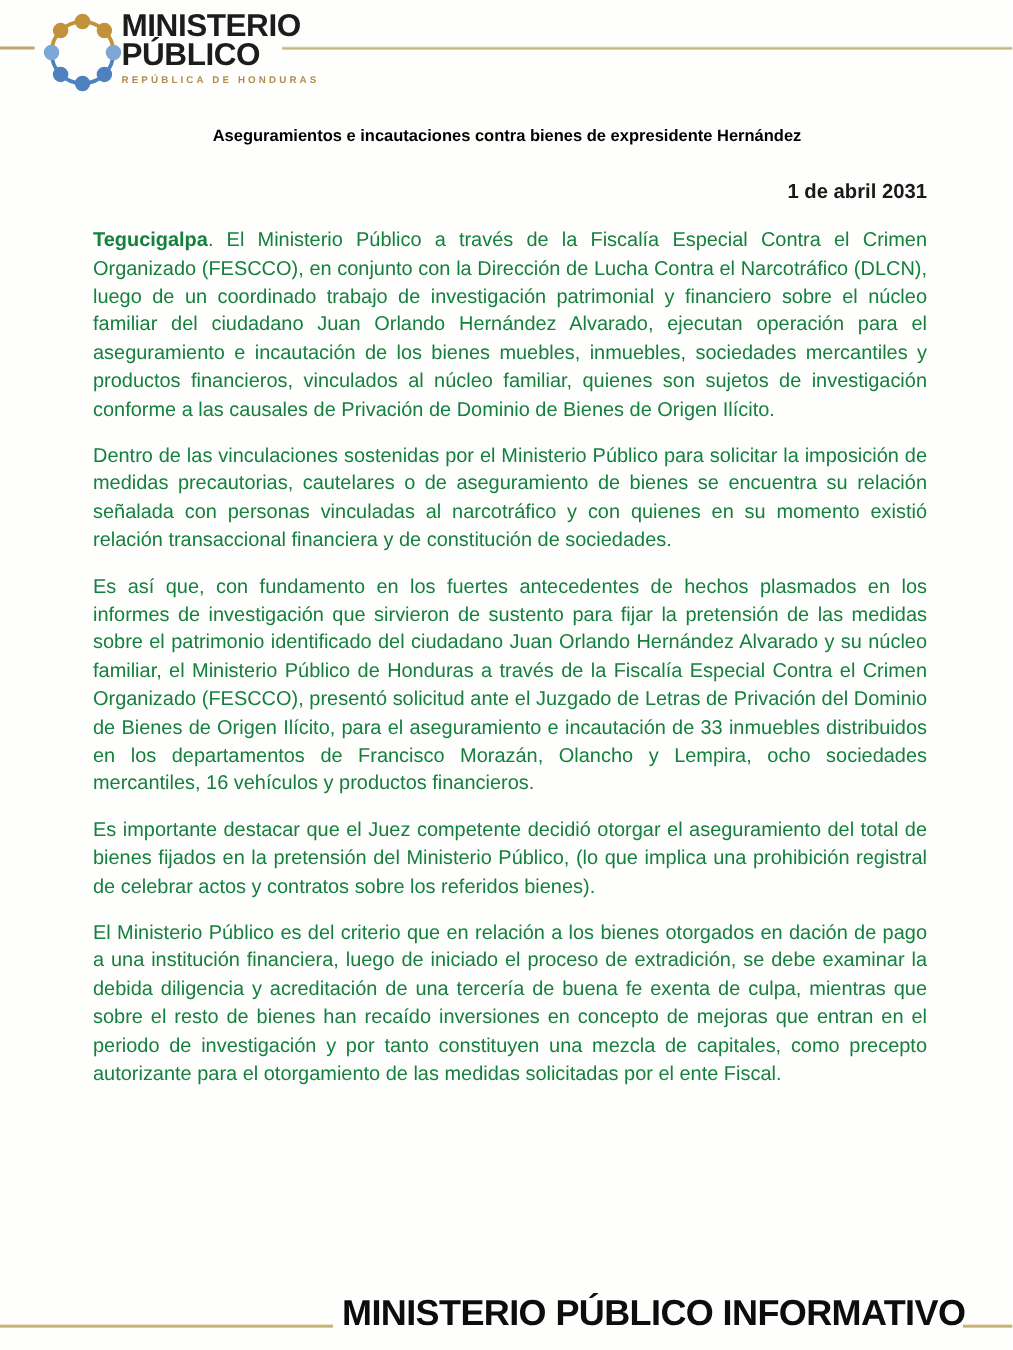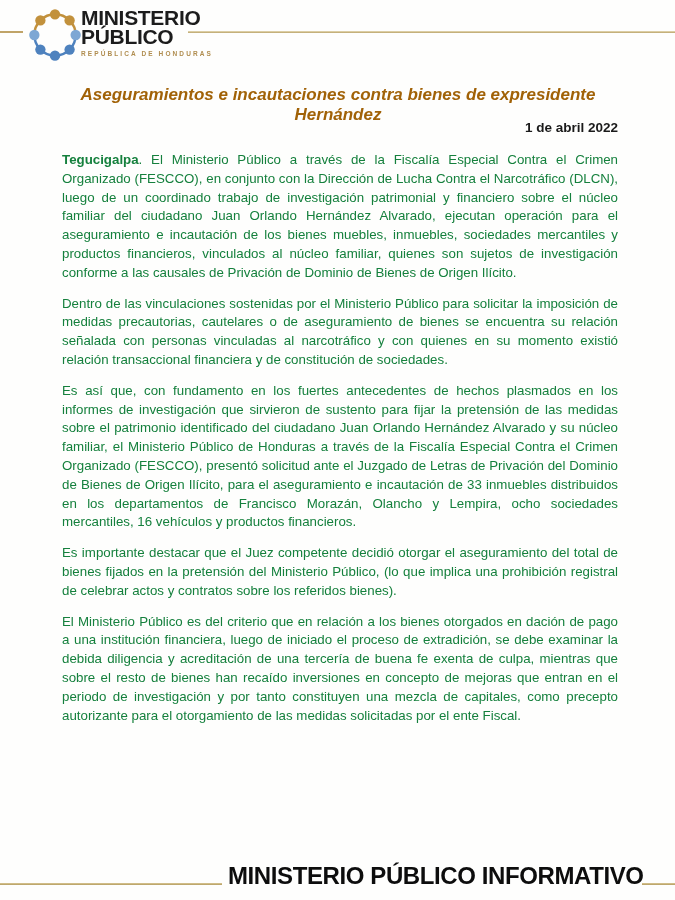--- a/index.html
+++ b/index.html
@@ -33,21 +33,21 @@
   }
   .logo-sub {
     margin-top: 4px;
     font-size: 6.5px; font-weight: bold; color: #b08d4f;
     letter-spacing: 2.1px; white-space: nowrap;
   }
   
   .doc-title {
     position: absolute; left: 58px; top: 85px; width: 560px;
     text-align: center;
-    color: #a16207; font-weight: bold; font-size: 17px; font-style: italic;
+    color: #000000; font-weight: bold; font-size: 11px;
   }
   .doc-date {
     position: absolute; left: 60px; top: 120px; width: 558px;
     text-align: right;
     color: #1a1a1a; font-weight: bold; font-size: 13.5px;
   }
   .doc-body {
     position: absolute; left: 62px; top: 151px; width: 556px;
     color: #15803d; font-size: 13.3px; line-height: 18.8px;
     text-align: justify;
@@ -94,21 +94,21 @@
     </svg>
   </div>
 
   <div class="logo-text">
     <div class="logo-name">MINISTERIO</div>
     <div class="logo-name">PÚBLICO</div>
     <div class="logo-sub">REPÚBLICA DE HONDURAS</div>
   </div>
 
   <div class="doc-title">Aseguramientos e incautaciones contra bienes de expresidente Hernández</div>
-  <div class="doc-date">1 de abril 2022</div>
+  <div class="doc-date">1 de abril 2031</div>
 
   <div class="doc-body">
     <p><span class="lead">Tegucigalpa</span><span>. El Ministerio Público a través de la Fiscalía Especial Contra el Crimen Organizado (FESCCO), en conjunto con la Dirección de Lucha Contra el Narcotráfico (DLCN), luego de un coordinado trabajo de investigación patrimonial y financiero sobre el núcleo familiar del ciudadano Juan Orlando Hernández Alvarado, ejecutan operación para el aseguramiento e incautación de los bienes muebles, inmuebles, sociedades mercantiles y productos financieros, vinculados al núcleo familiar, quienes son sujetos de investigación conforme a las causales de Privación de Dominio de Bienes de Origen Ilícito.</span></p>
     <p><span>Dentro de las vinculaciones sostenidas por el Ministerio Público para solicitar la imposición de medidas precautorias, cautelares o de aseguramiento de bienes se encuentra su relación señalada con personas vinculadas al narcotráfico y con quienes en su momento existió relación transaccional financiera y de constitución de sociedades.</span></p>
     <p><span>Es así que, con fundamento en los fuertes antecedentes de hechos plasmados en los informes de investigación que sirvieron de sustento para fijar la pretensión de las medidas sobre el patrimonio identificado del ciudadano Juan Orlando Hernández Alvarado y su núcleo familiar, el Ministerio Público de Honduras a través de la Fiscalía Especial Contra el Crimen Organizado (FESCCO), presentó solicitud ante el Juzgado de Letras de Privación del Dominio de Bienes de Origen Ilícito, para el aseguramiento e incautación de 33 inmuebles distribuidos en los departamentos de Francisco Morazán, Olancho y Lempira, ocho sociedades mercantiles, 16 vehículos y productos financieros.</span></p>
     <p><span>Es importante destacar que el Juez competente decidió otorgar el aseguramiento del total de bienes fijados en la pretensión del Ministerio Público, (lo que implica una prohibición registral de celebrar actos y contratos sobre los referidos bienes).</span></p>
     <p><span>El Ministerio Público es del criterio que en relación a los bienes otorgados en dación de pago a una institución financiera, luego de iniciado el proceso de extradición, se debe examinar la debida diligencia y acreditación de una tercería de buena fe exenta de culpa, mientras que sobre el resto de bienes han recaído inversiones en concepto de mejoras que entran en el periodo de investigación y por tanto constituyen una mezcla de capitales, como precepto autorizante para el otorgamiento de las medidas solicitadas por el ente Fiscal.</span></p>
   </div>
 
   <div class="footer-rule-left"></div>

